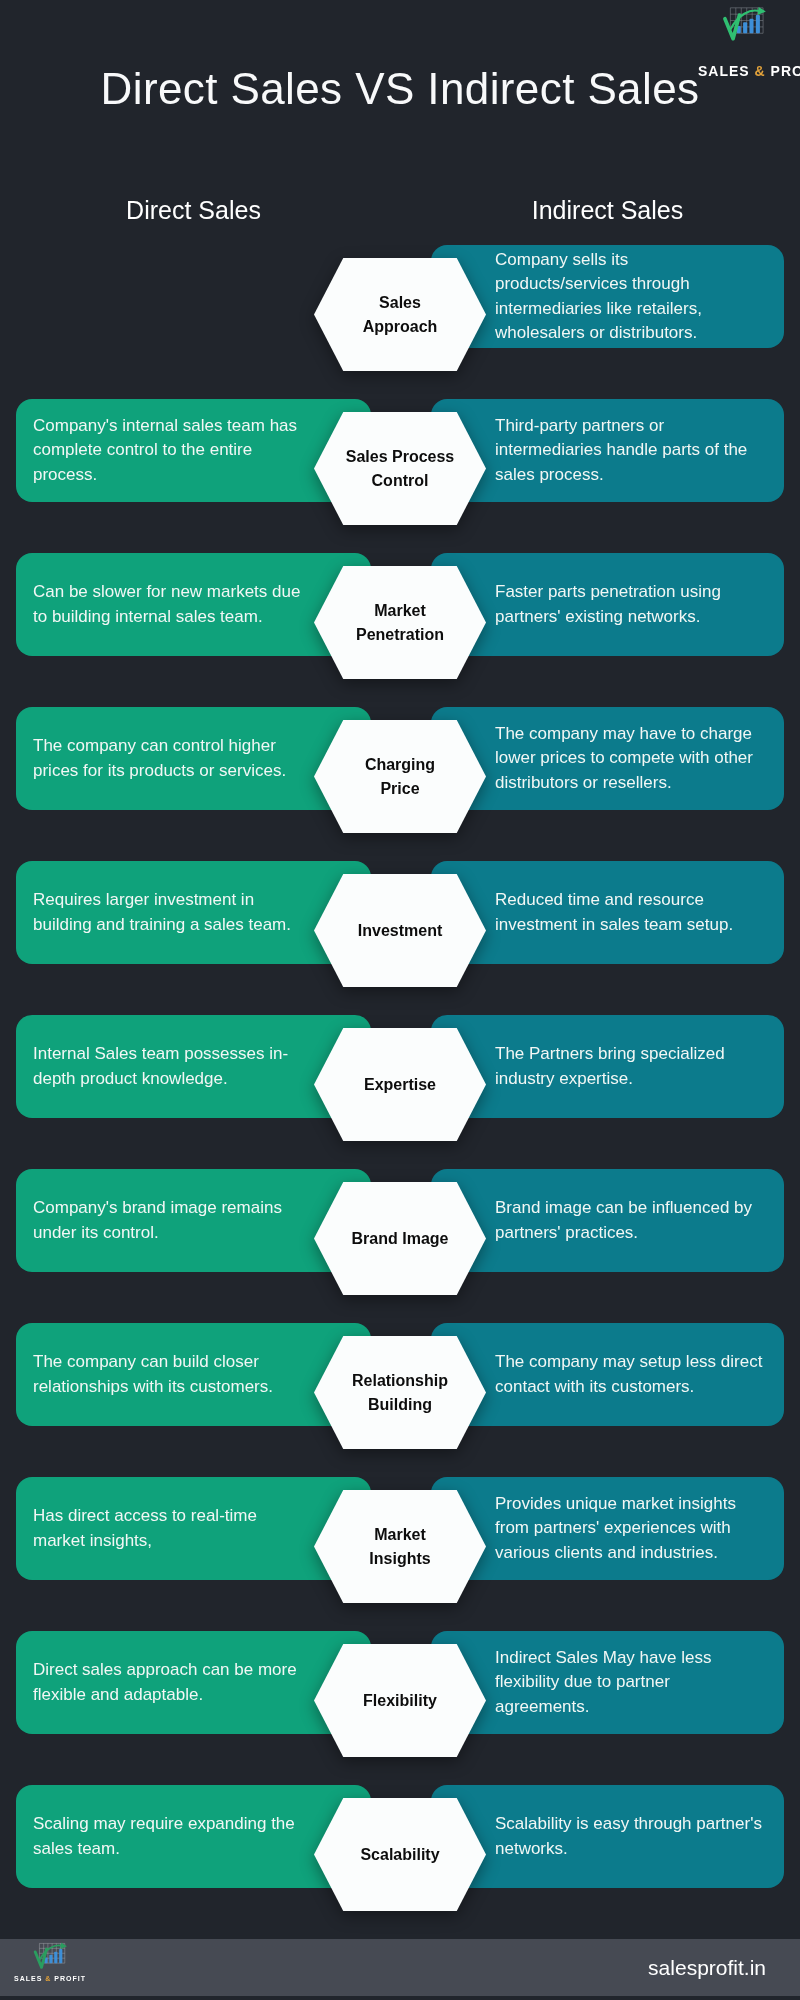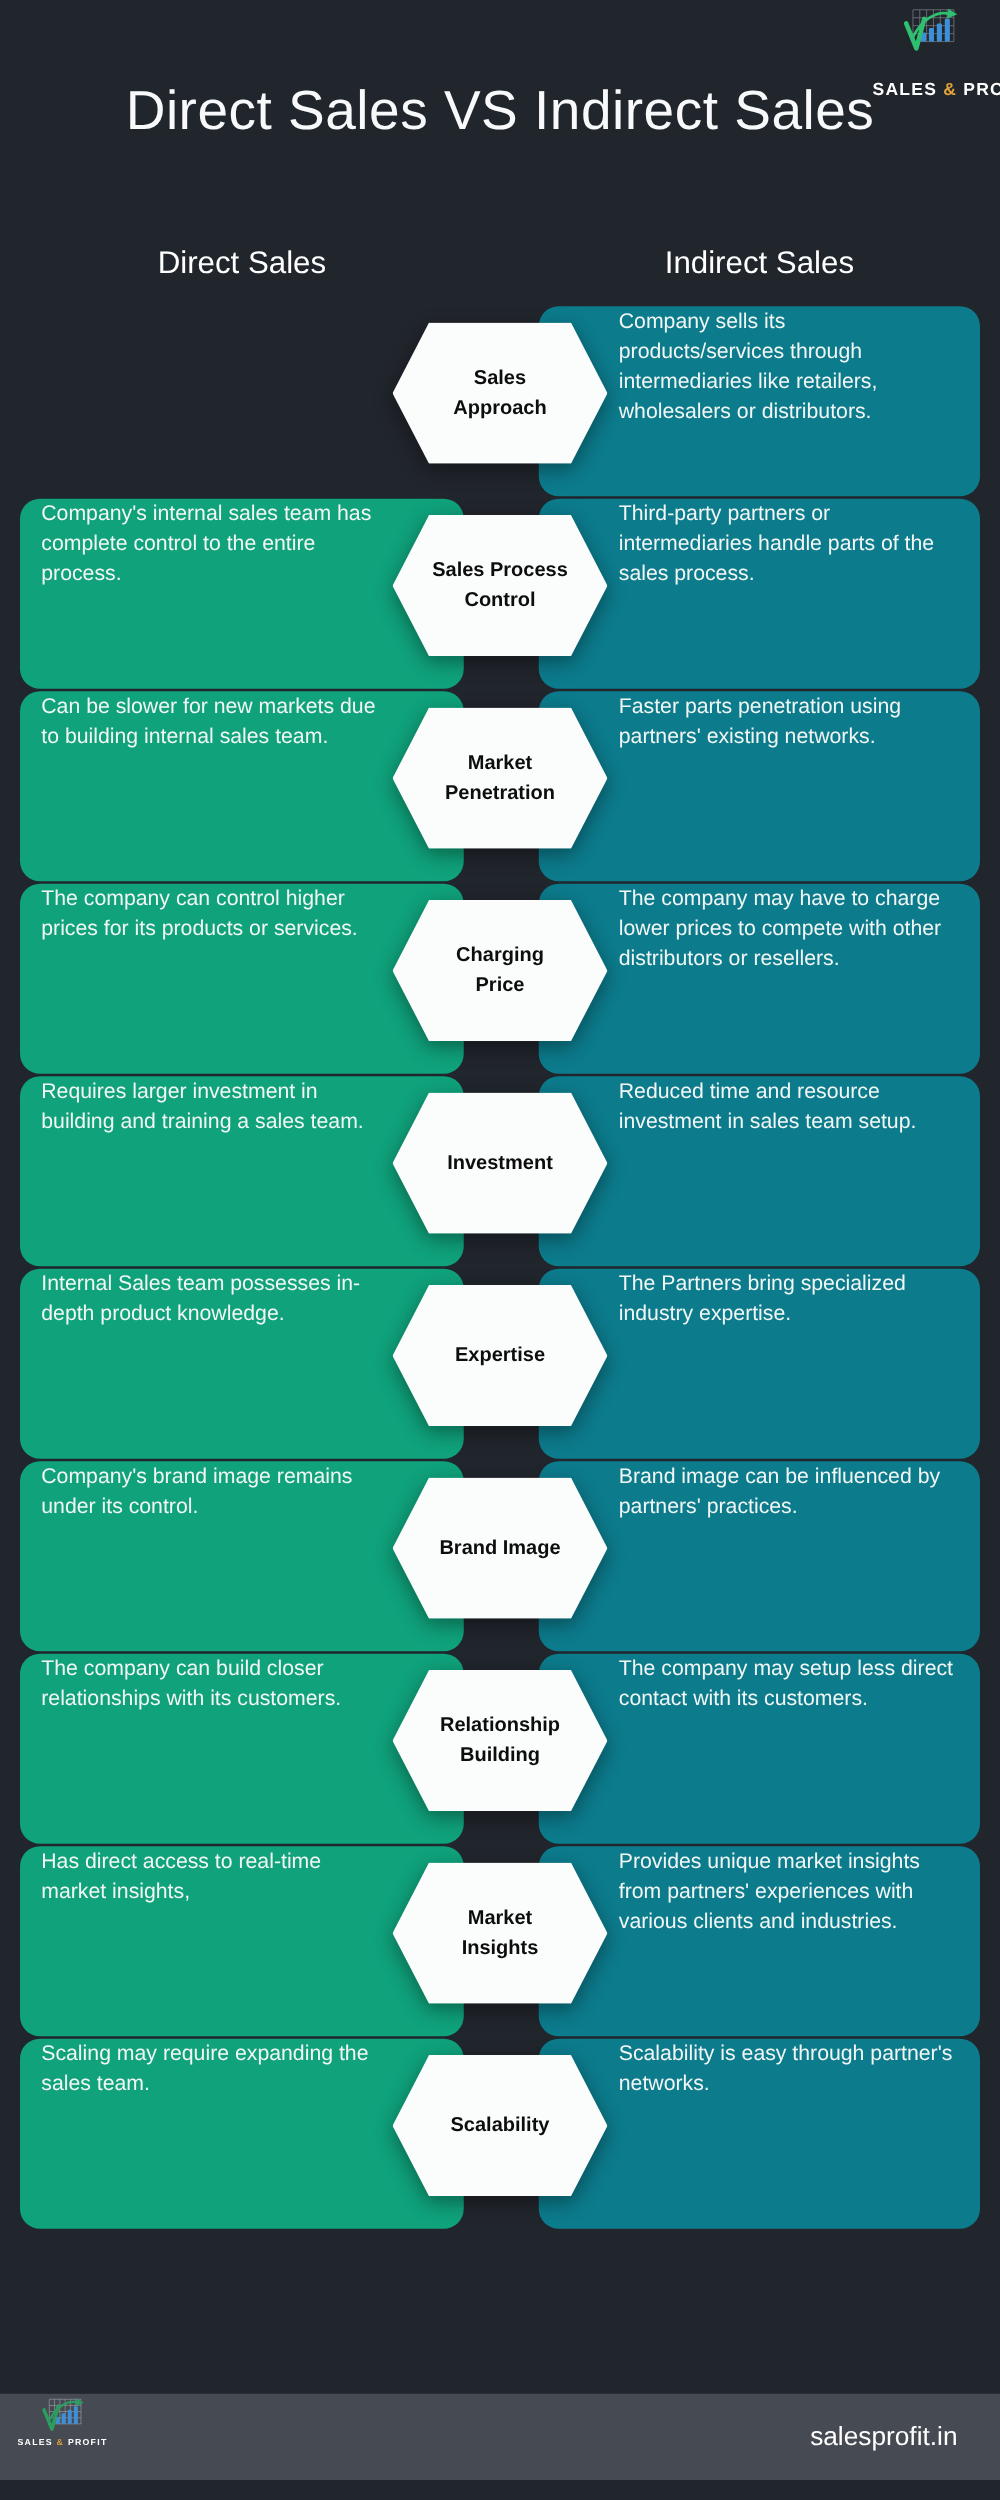--- a/index.html
+++ b/index.html
@@ -38,21 +38,21 @@
 
   
   .col-headers{position:absolute;top:196px;left:0;right:0;height:36px;}
   .col-header{position:absolute;top:0;text-align:center;font-size:25px;font-weight:500;color:#fff;}
   .col-header.left{left:16px;width:355px;}
   .col-header.right{left:431px;width:353px;}
 
   
   .rows{position:absolute;top:245px;left:0;width:800px;}
   .row{position:relative;height:139px;margin-bottom:15px;}
-  .card{position:absolute;top:0;height:152px;border-radius:16px;display:flex;align-items:flex-start;}
+  .card{position:absolute;top:0;height:103px;border-radius:16px;display:flex;align-items:center;}
   .card.direct{left:16px;width:355px;background:var(--direct-card);}
   .card.indirect{left:431px;width:353px;background:var(--indirect-card);}
   .card-text{margin:0;font-size:17px;line-height:1.42;color:#f2f7f5;}
   .card.direct .card-text{padding:0 68px 0 17px;}
   .card.indirect .card-text{padding:0 20px 0 64px;}
 
   
   .hex-wrap{
     position:absolute;left:314px;top:13px;width:172px;height:113px;
     filter:drop-shadow(0 5px 8px rgba(0,0,0,.38));
@@ -61,21 +61,21 @@
     width:100%;height:100%;background:var(--hexagon);
     clip-path:polygon(0 50%,17% 0,83% 0,100% 50%,83% 100%,17% 100%);
     display:flex;align-items:center;justify-content:center;text-align:center;
   }
   .hex-label{
     font-size:16px;font-weight:700;line-height:1.45;color:var(--hexagon-text);
     white-space:pre-line;
   }
 
   
-  .footer{position:absolute;left:0;bottom:16px;width:800px;height:69px;background:var(--footer-bar);}
+  .footer{position:absolute;left:0;bottom:4px;width:800px;height:57px;background:var(--footer-bar);}
   .brand-bottom{position:absolute;left:12px;top:3px;width:76px;}
   .brand-bottom svg{width:36px;height:31px;}
   .brand-bottom .brand-name{font-size:7px;margin-top:2px;}
   .website{
     position:absolute;right:34px;top:50%;transform:translateY(-50%);
     font-size:21px;color:#fff;text-decoration:none;
   }
 </style>
 </head>
 <body>
@@ -241,20 +241,33 @@
       <p class="card-text">Provides unique market insights from partners' experiences with various clients and industries.</p>
     </div>
     <div class="hex-wrap">
       <div class="hex">
         <span class="hex-label">Market
 Insights</span>
       </div>
     </div>
   </div>
 
+  <div class="row">
+    <div class="card direct">
+      <p class="card-text">Direct sales approach can be more flexible and adaptable.</p>
+    </div>
+    <div class="card indirect">
+      <p class="card-text">Indirect Sales May have less flexibility due to partner agreements.</p>
+    </div>
+    <div class="hex-wrap">
+      <div class="hex">
+        <span class="hex-label">Flexibility</span>
+      </div>
+    </div>
+  </div>
 
   <div class="row">
     <div class="card direct">
       <p class="card-text">Scaling may require expanding the sales team.</p>
     </div>
     <div class="card indirect">
       <p class="card-text">Scalability is easy through partner's networks.</p>
     </div>
     <div class="hex-wrap">
       <div class="hex">

